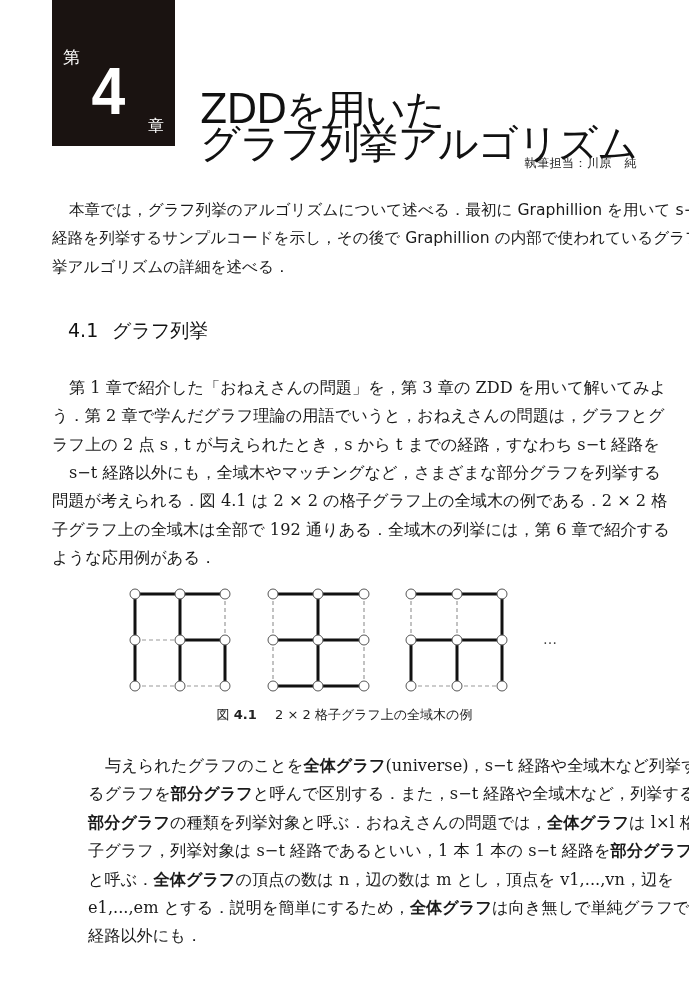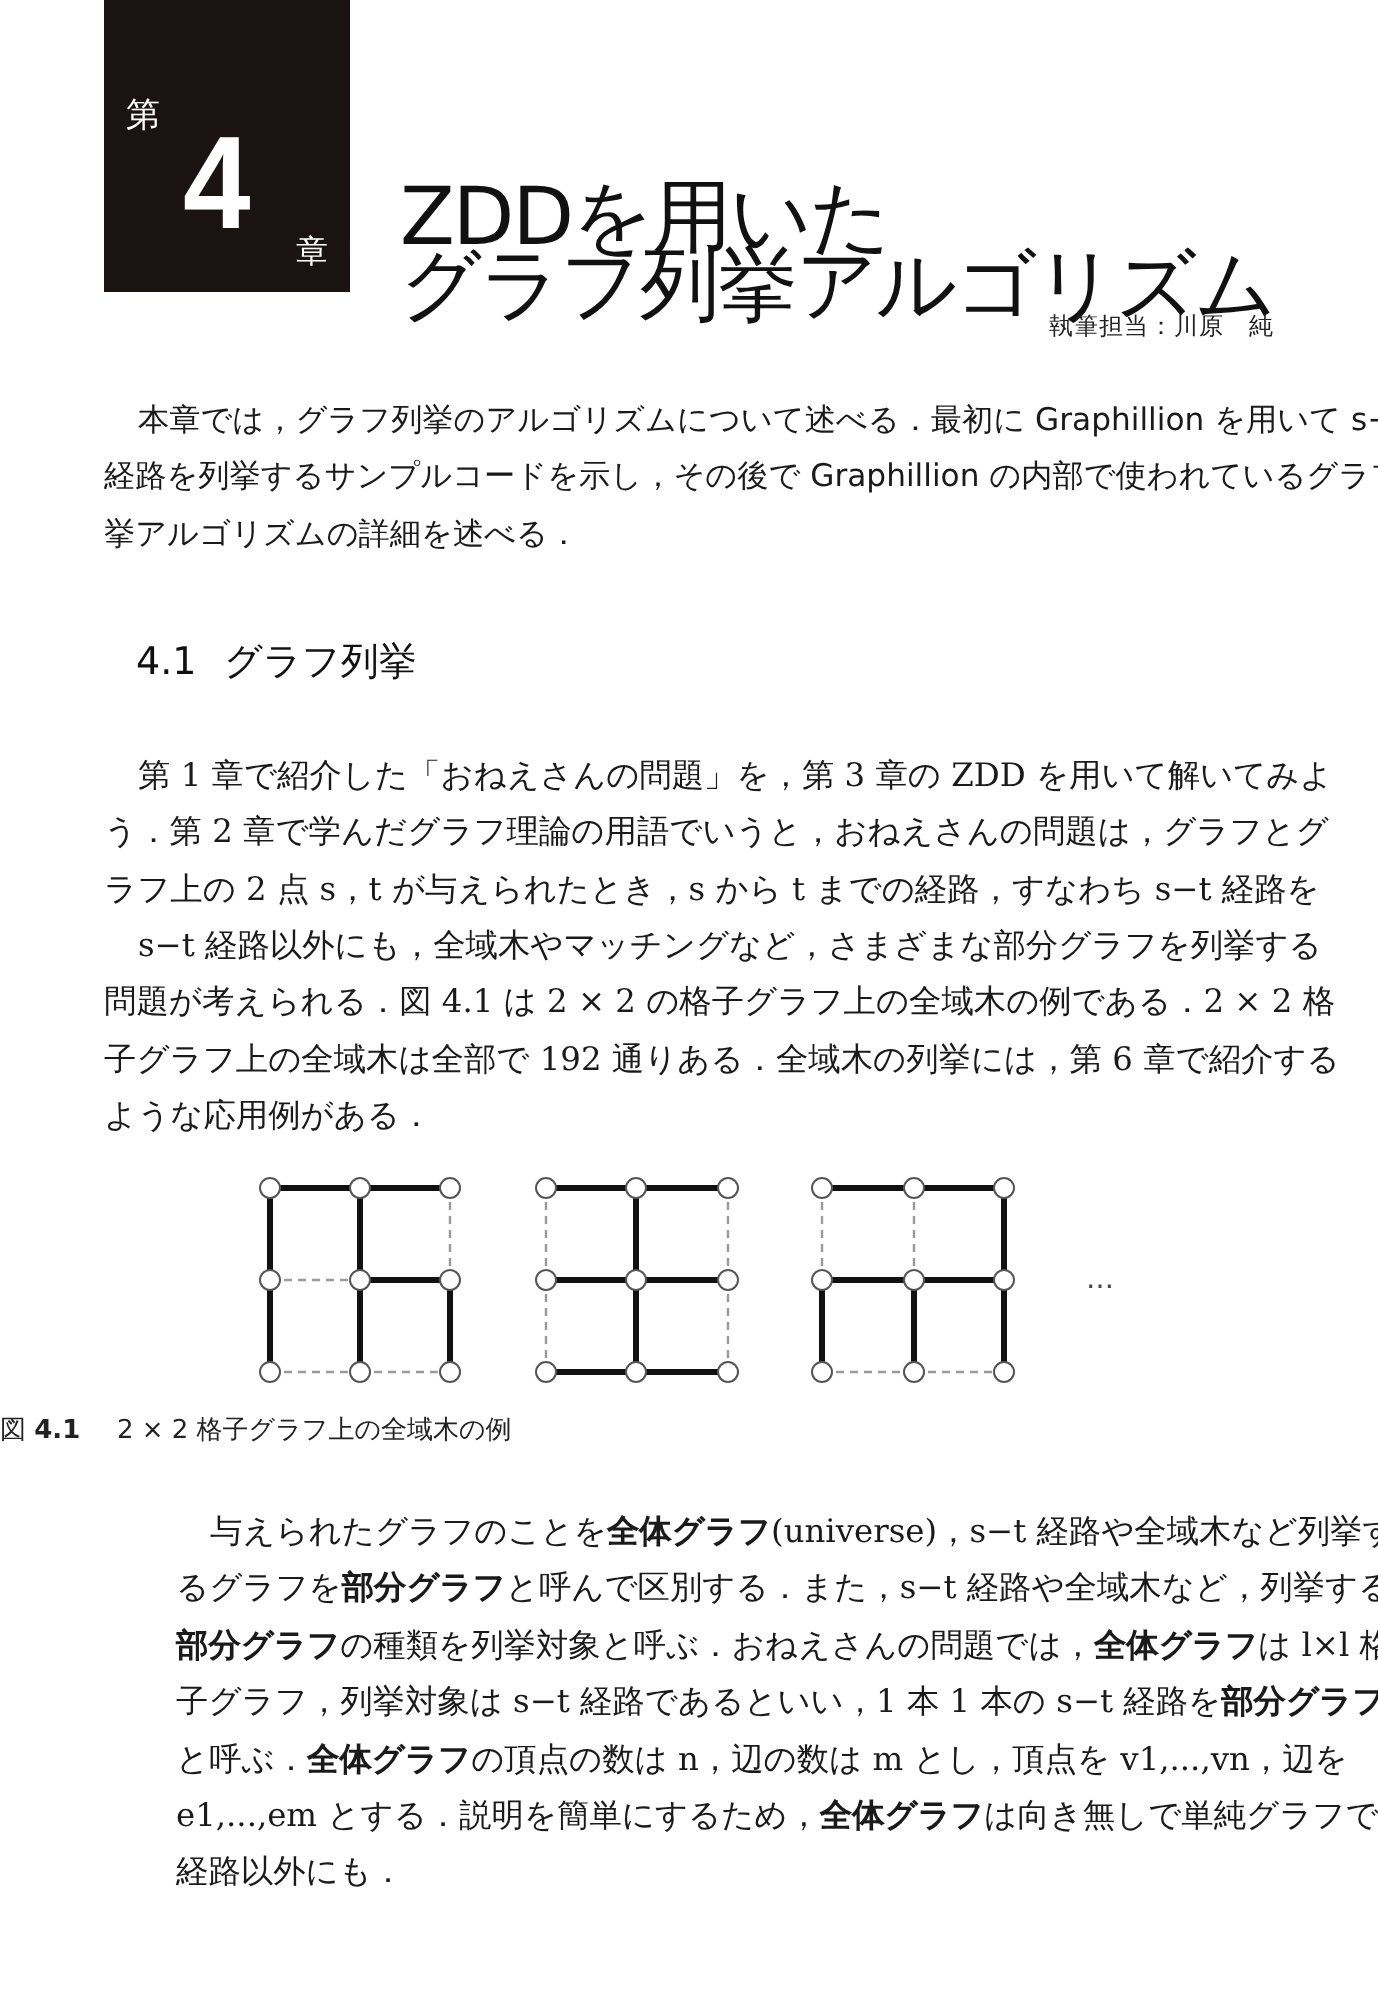--- a/index.html
+++ b/index.html
@@ -50,21 +50,21 @@
 
   .section-heading {
     position: absolute; left: 52px; top: 318px;
     font-family: "DejaVu Sans", sans-serif; font-size: 19px; color: #111; margin-left: 16px;
   }
   .section-heading .num { display: inline-block; width: 44px; font-weight: normal; }
 
   .figure { position: absolute; left: 0; top: 580px; width: 689px; height: 150px; }
   .figure svg { position: absolute; left: 0; top: 0; }
   .fig-caption {
-    position: absolute; left: 0; width: 689px; top: 706px; text-align: left;
+    position: absolute; left: 0; width: 689px; top: 706px; text-align: center;
     font-family: "DejaVu Sans", sans-serif; font-size: 13px; color: #222;
   }
   .fig-caption b { font-weight: bold; }
 </style>
 </head>
 <body>
 
 <div class="chapter-block">
   <span class="chapter-dai">第</span>
   <span class="chapter-num">4</span>

